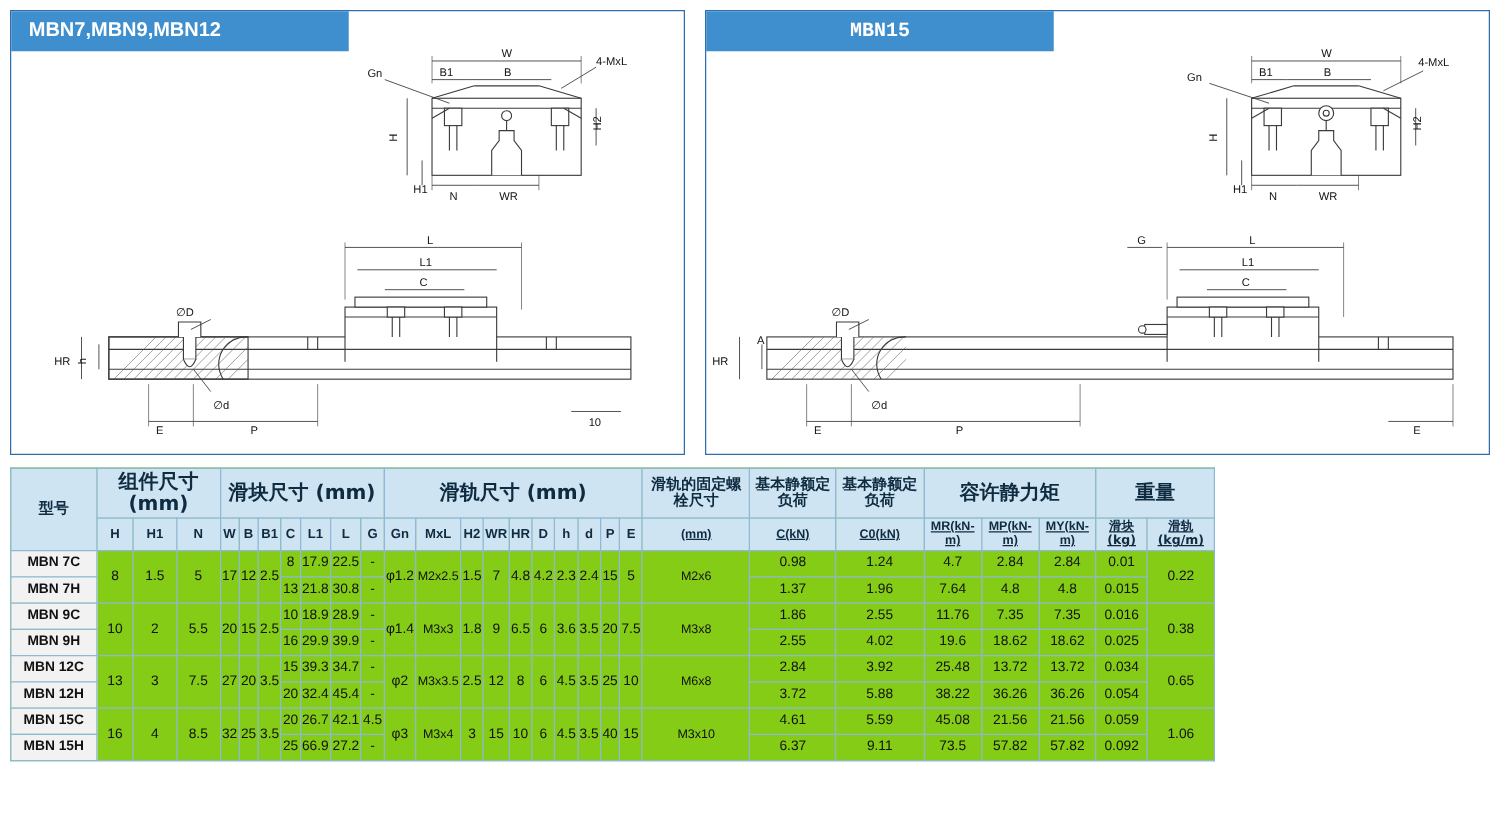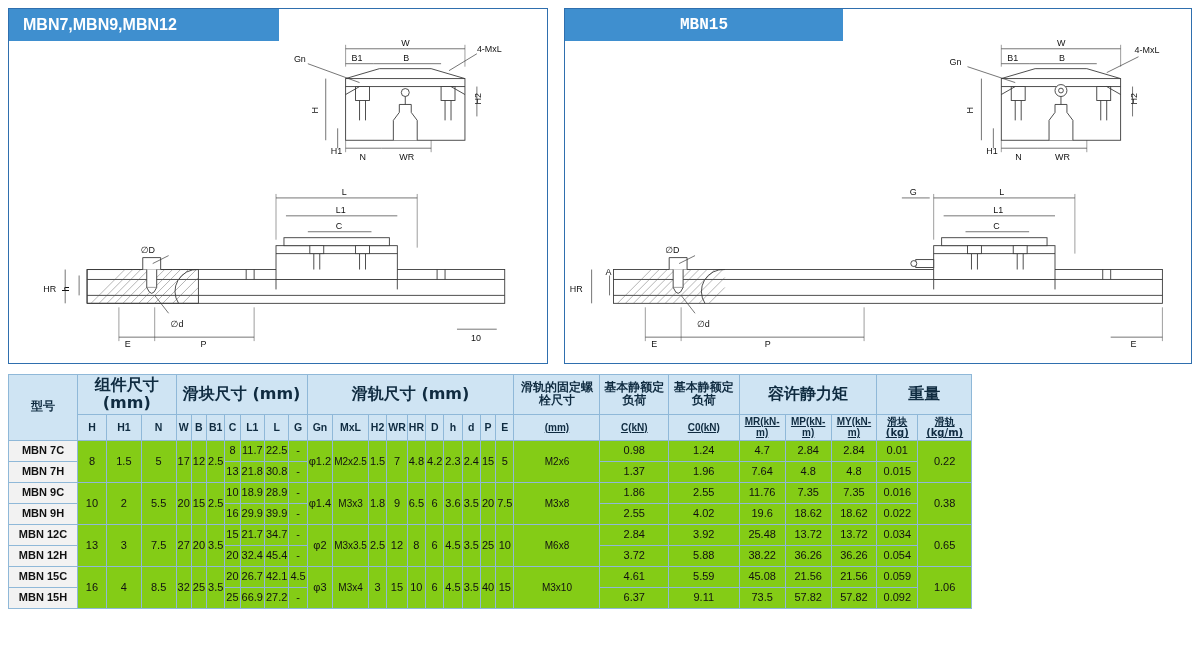--- a/index.html
+++ b/index.html
@@ -371,21 +371,21 @@
 
         <tr>
           <td class="model">MBN 7C</td>
           <td class="num" rowspan="2">8</td>
           <td class="num" rowspan="2">1.5</td>
           <td class="num" rowspan="2">5</td>
           <td class="num" rowspan="2">17</td>
           <td class="num" rowspan="2">12</td>
           <td class="num" rowspan="2">2.5</td>
           <td class="num">8</td>
-          <td class="num">11.7</td>
+          <td class="num">17.9</td>
           <td class="num">22.5</td>
           <td class="num">-</td>
           <td class="num" rowspan="2">φ1.2</td>
           <td class="small" rowspan="2">M2x2.5</td>
           <td class="num" rowspan="2">1.5</td>
           <td class="num" rowspan="2">7</td>
           <td class="num" rowspan="2">4.8</td>
           <td class="num" rowspan="2">4.2</td>
           <td class="num" rowspan="2">2.3</td>
           <td class="num" rowspan="2">2.4</td>
@@ -451,33 +451,33 @@
           <td class="model">MBN 9H</td>
           <td class="num">16</td>
           <td class="num">29.9</td>
           <td class="num">39.9</td>
           <td class="num">-</td>
           <td class="num">2.55</td>
           <td class="num">4.02</td>
           <td class="num">19.6</td>
           <td class="num">18.62</td>
           <td class="num">18.62</td>
-          <td class="num">0.022</td>
+          <td class="num">0.025</td>
         </tr>
 
         <tr>
           <td class="model">MBN 12C</td>
           <td class="num" rowspan="2">13</td>
           <td class="num" rowspan="2">3</td>
           <td class="num" rowspan="2">7.5</td>
           <td class="num" rowspan="2">27</td>
           <td class="num" rowspan="2">20</td>
           <td class="num" rowspan="2">3.5</td>
           <td class="num">15</td>
-          <td class="num">21.7</td>
+          <td class="num">39.3</td>
           <td class="num">34.7</td>
           <td class="num">-</td>
           <td class="num" rowspan="2">φ2</td>
           <td class="small" rowspan="2">M3x3.5</td>
           <td class="num" rowspan="2">2.5</td>
           <td class="num" rowspan="2">12</td>
           <td class="num" rowspan="2">8</td>
           <td class="num" rowspan="2">6</td>
           <td class="num" rowspan="2">4.5</td>
           <td class="num" rowspan="2">3.5</td>

